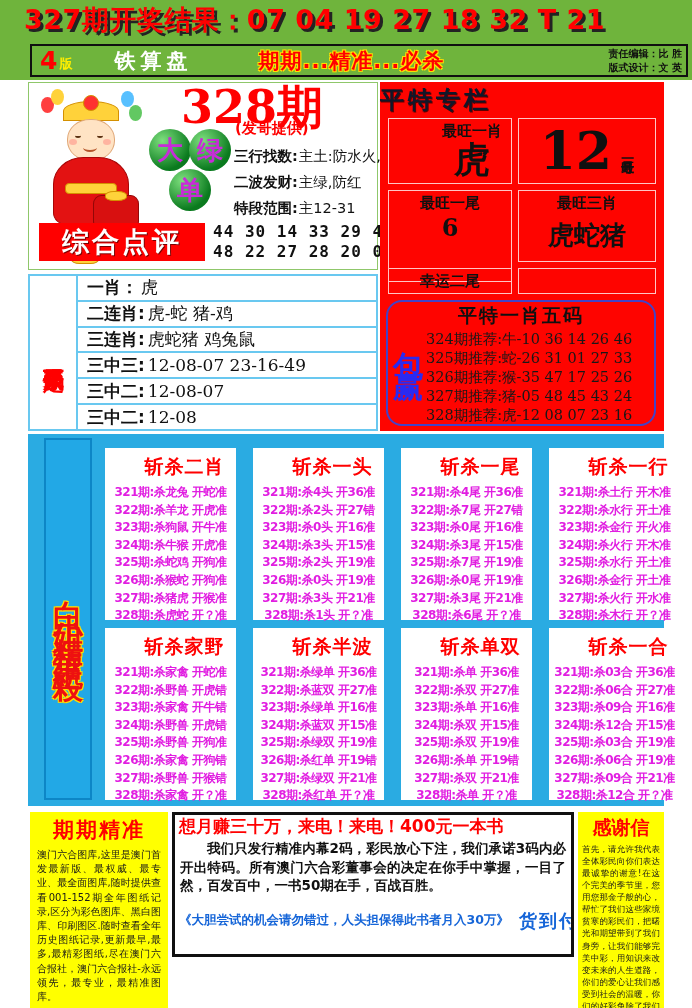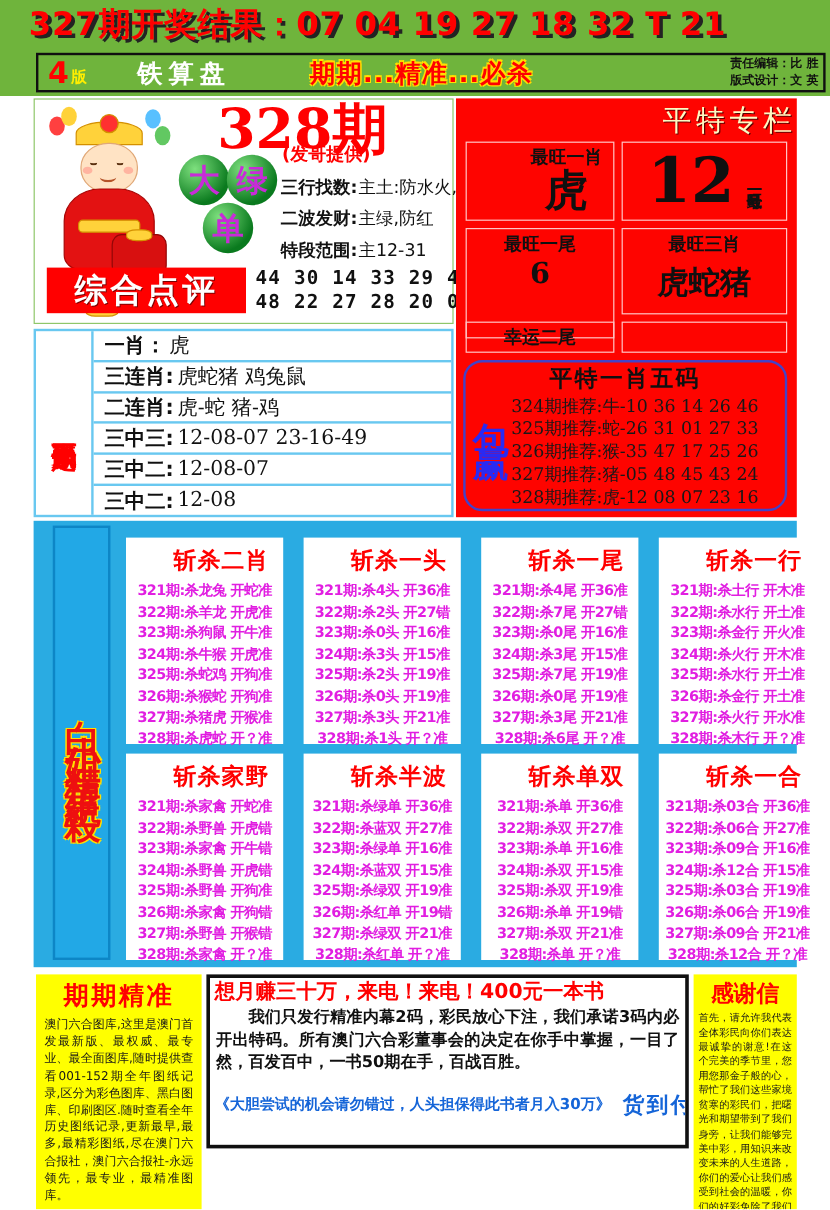--- a/index.html
+++ b/index.html
@@ -63,22 +63,22 @@
                  font-weight:bold;letter-spacing:0px;line-height:1;}
   .win-rows{flex:1;display:flex;flex-direction:column;}
   .win-row{flex:1;display:flex;align-items:center;padding-left:9px;border-bottom:2px solid #69c8f0;
            font-size:17px;color:#111;white-space:nowrap;}
   .win-row:last-child{border-bottom:none;}
   .win-row b{font-weight:bold;margin-right:3px;}
   .win-row span{font-family:"DejaVu Serif",serif;}
 
   
   .right-panel{position:absolute;left:380px;top:82px;width:284px;height:349px;background:#fe0400;}
-  .pt-title{position:absolute;left:0;top:2px;width:100%;text-align:right;color:#fef9c3;font-size:24px;
-            font-weight:normal;letter-spacing:4px;text-shadow:1px 1px 0 #5c0000;}
+  .pt-title{position:absolute;left:0;top:2px;width:100%;text-align:left;color:#0f172a;font-size:24px;
+            font-weight:bold;letter-spacing:4px;text-shadow:1px 1px 0 #5c0000;}
   .pt-cell{position:absolute;border:1px solid #ffc5c5;box-sizing:border-box;text-align:center;color:#101010;}
   .pt-label{font-size:15px;font-weight:bold;margin-top:3px;}
   .pt-value{font-family:"DejaVu Serif",serif;font-weight:bold;}
   .cellA{left:8px;top:36px;width:124px;height:66px;padding-left:44px;}
   .cellA .pt-value{font-size:36px;line-height:1.0;}
   .cellB{left:138px;top:36px;width:138px;height:66px;display:flex;align-items:center;justify-content:center;}
   .cellB .pt-value{font-size:52px;line-height:1;}
   .cellB .pt-vlabel{writing-mode:vertical-rl;text-orientation:upright;font-size:13px;font-weight:bold;margin-left:8px;line-height:1.1;}
   .cellC{left:8px;top:108px;width:124px;height:92px;}
   .cellC .pt-value{font-size:24px;}
@@ -189,26 +189,26 @@
   <div class="win-table">
     <div class="win-side">
       <div class="win-side-text">平定天下赢钱码</div>
     </div>
     <div class="win-rows">
         <div class="win-row">
           <b>一肖：</b>
           <span>虎</span>
         </div>
         <div class="win-row">
+          <b>二连肖:</b>
+          <span>虎-蛇 猪-鸡</span>
+        </div>
+        <div class="win-row">
           <b>三连肖:</b>
           <span>虎蛇猪 鸡兔鼠</span>
-        </div>
-        <div class="win-row">
-          <b>二连肖:</b>
-          <span>虎-蛇 猪-鸡</span>
         </div>
         <div class="win-row">
           <b>三中三:</b>
           <span>12-08-07 23-16-49</span>
         </div>
         <div class="win-row">
           <b>三中二:</b>
           <span>12-08-07</span>
         </div>
         <div class="win-row">

